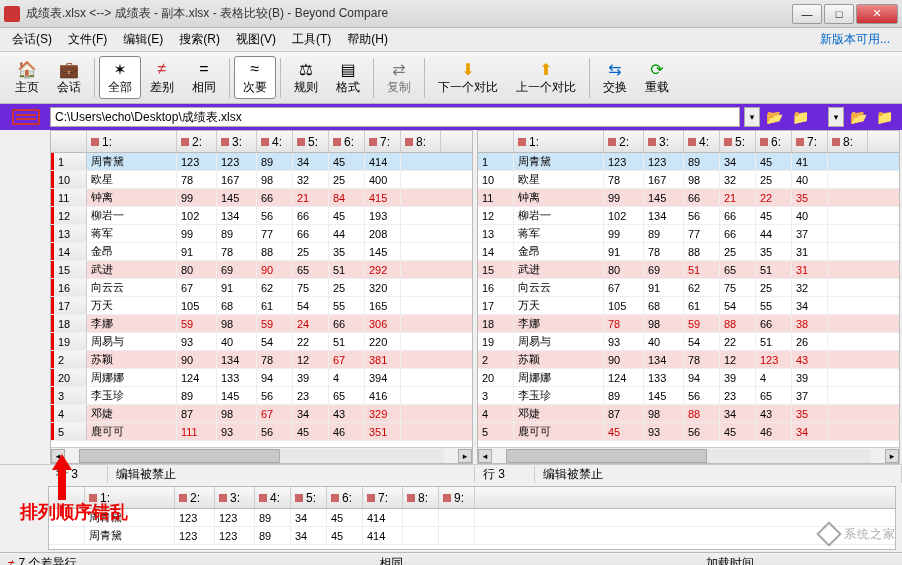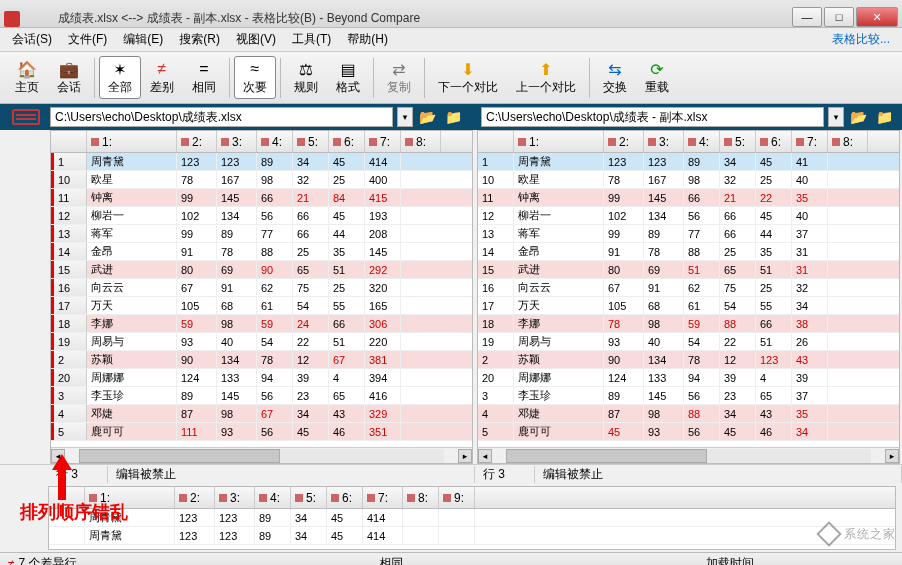--- a/index.html
+++ b/index.html
@@ -1,31 +1,31 @@
 <!DOCTYPE html>
 <html><head>
 <meta charset="utf-8">
 <style>
 * { margin: 0; padding: 0; box-sizing: border-box; font-family: "Microsoft YaHei", "SimSun", Arial, sans-serif; font-size: 12px; }
 body { background: #f0f0f0; width: 902px; height: 565px; overflow: hidden; position: relative; }
-.titlebar { height: 28px; background: linear-gradient(#e8e8e8,#d8d8d8); display: flex; align-items: flex-end; padding: 0 4px; border-bottom: 1px solid #bbb; gap: 32px; }
+.titlebar { height: 28px; background: linear-gradient(#e8e8e8,#d8d8d8); display: flex; align-items: center; padding: 0 4px; border-bottom: 1px solid #bbb; }
 .titlebar .ico { width: 16px; height: 16px; background: #c33; border-radius: 2px; margin-right: 6px; }
 .titlebar .ttl { flex: 1; color: #333; }
 .winbtns { display: flex; gap: 0; }
 .winbtn { width: 30px; height: 20px; display: flex; align-items: center; justify-content: center; border: 1px solid #999; background: linear-gradient(#f8f8f8,#e0e0e0); border-radius: 2px; margin-left: 2px; cursor: pointer; font-size: 11px; }
 .winbtn.close { background: linear-gradient(#e88,#c33); color: #fff; width: 42px; }
 .menubar { height: 24px; background: #ededed; display: flex; align-items: center; padding: 0 4px; border-bottom: 1px solid #ccc; }
 .menubar span { padding: 2px 8px; cursor: pointer; }
 .menubar .upd { margin-left: auto; color: #0066cc; }
 .toolbar { height: 52px; background: linear-gradient(#f5f5f5,#e5e5e5); display: flex; align-items: center; padding: 0 6px; border-bottom: 1px solid #bbb; }
 .tbtn { display: flex; flex-direction: column; align-items: center; padding: 2px 8px; cursor: pointer; border: 1px solid transparent; border-radius: 3px; min-width: 36px; }
 .tbtn .ic { width: 20px; height: 20px; display: flex; align-items: center; justify-content: center; font-size: 16px; }
 .tbtn.active { border: 1px solid #888; background: #fff; }
 .tsep { width: 1px; height: 40px; background: #bbb; margin: 0 4px; }
-.pathrow { height: 26px; display: flex; align-items: center; padding: 2px 6px; gap: 4px; background: #0c4a6e; }
+.pathrow { height: 26px; display: flex; align-items: center; padding: 2px 6px; gap: 4px; background: #6d28d9; }
 .sidemark { width: 40px; display: flex; align-items: center; justify-content: center; }
 .sidemark div { width: 28px; height: 16px; border: 2px solid #c33; border-radius: 2px; position: relative; }
 .sidemark div::before, .sidemark div::after { content: ""; position: absolute; left: 2px; right: 2px; height: 2px; background: #c33; }
 .sidemark div::before { top: 3px; } .sidemark div::after { bottom: 3px; }
 .pathinput { flex: 1; height: 20px; border: 1px solid #aaa; background: #fff; padding: 0 4px; display: flex; align-items: center; }
 .dropbtn { width: 16px; height: 20px; border: 1px solid #aaa; background: #eee; display: flex; align-items: center; justify-content: center; cursor: pointer; font-size: 9px; }
 .folderbtn { width: 22px; height: 20px; display: flex; align-items: center; justify-content: center; cursor: pointer; color: #d8a038; font-size: 14px; }
 .panes { display: flex; height: 334px; }
 .pane { flex: 1; display: flex; flex-direction: column; border: 1px solid #bbb; background: #fff; margin: 0 2px; }
 .leftmargin { width: 48px; }
@@ -71,21 +71,21 @@
 </div>
 
 <div class="menubar">
   <span>会话(S)</span>
   <span>文件(F)</span>
   <span>编辑(E)</span>
   <span>搜索(R)</span>
   <span>视图(V)</span>
   <span>工具(T)</span>
   <span>帮助(H)</span>
-  <span class="upd">表格比较...</span>
+  <span class="upd">新版本可用...</span>
 </div>
 
 <div class="toolbar">
   <div class="tbtn">
       <div class="ic">🏠</div>
       <span>主页</span>
     </div>
   <div class="tbtn">
       <div class="ic">💼</div>
       <span>会话</span>
@@ -146,23 +146,20 @@
   <div class="sidemark">
       <div></div>
     </div>
   <div class="pathinput">
       <span>C:\Users\echo\Desktop\成绩表.xlsx</span>
     </div>
   <div class="dropbtn">▾</div>
   <div class="folderbtn">📂</div>
   <div class="folderbtn">📁</div>
   <div style="width:8px"></div>
-  <div class="pathinput">
-      <span>C:\Users\echo\Desktop\成绩表 - 副本.xlsx</span>
-    </div>
   <div class="dropbtn">▾</div>
   <div class="folderbtn">📂</div>
   <div class="folderbtn">📁</div>
 </div>
 
 <div class="panes">
   <div class="leftmargin"></div>
   <div class="pane leftpane">
     <div class="colhdr" id="lhdr">
         <div class="ch" style="width: 36px;">

